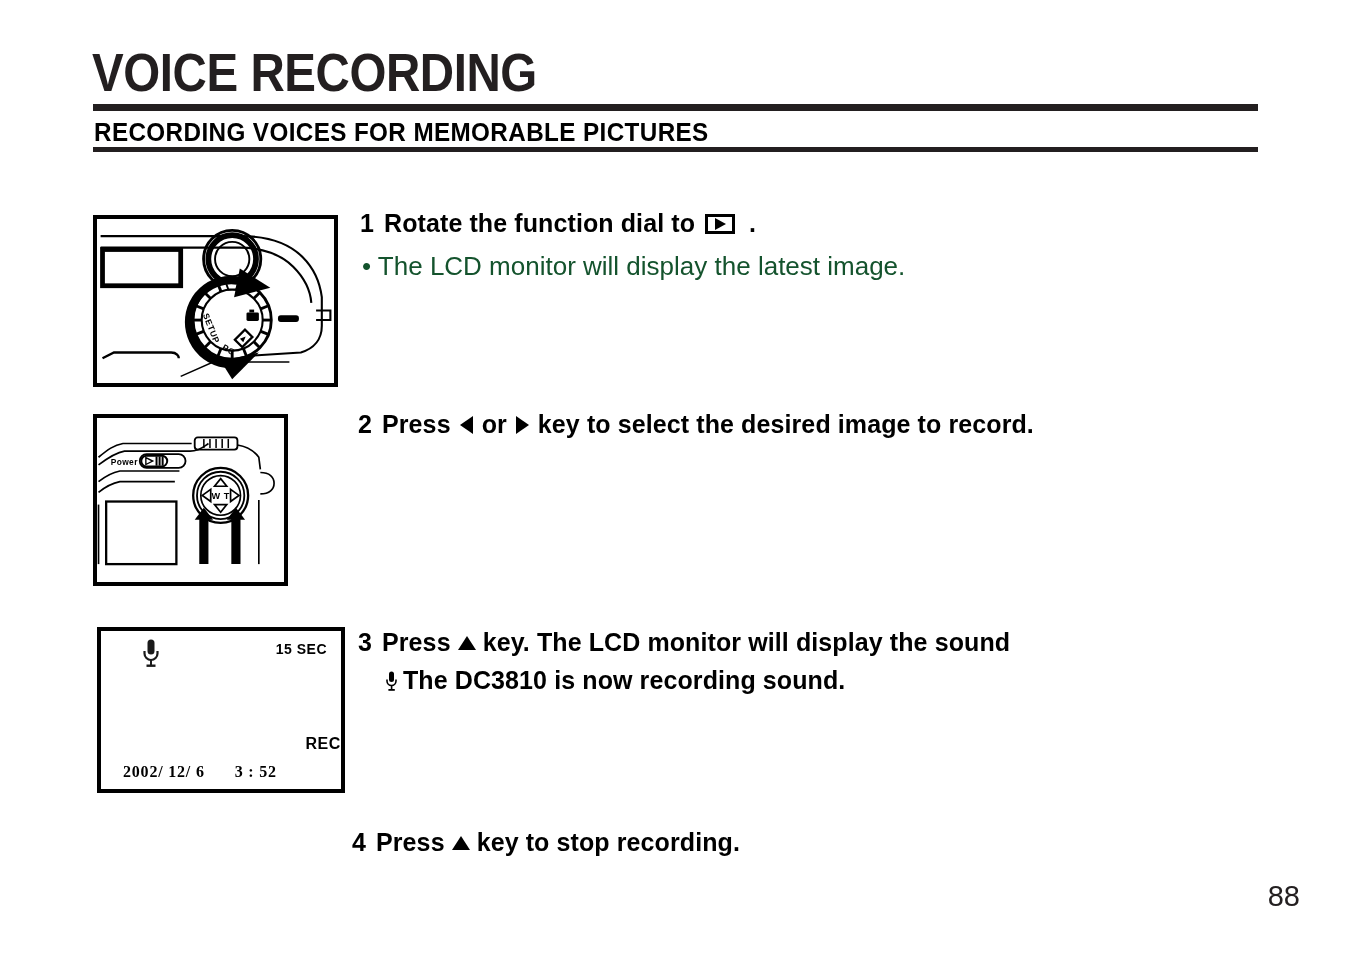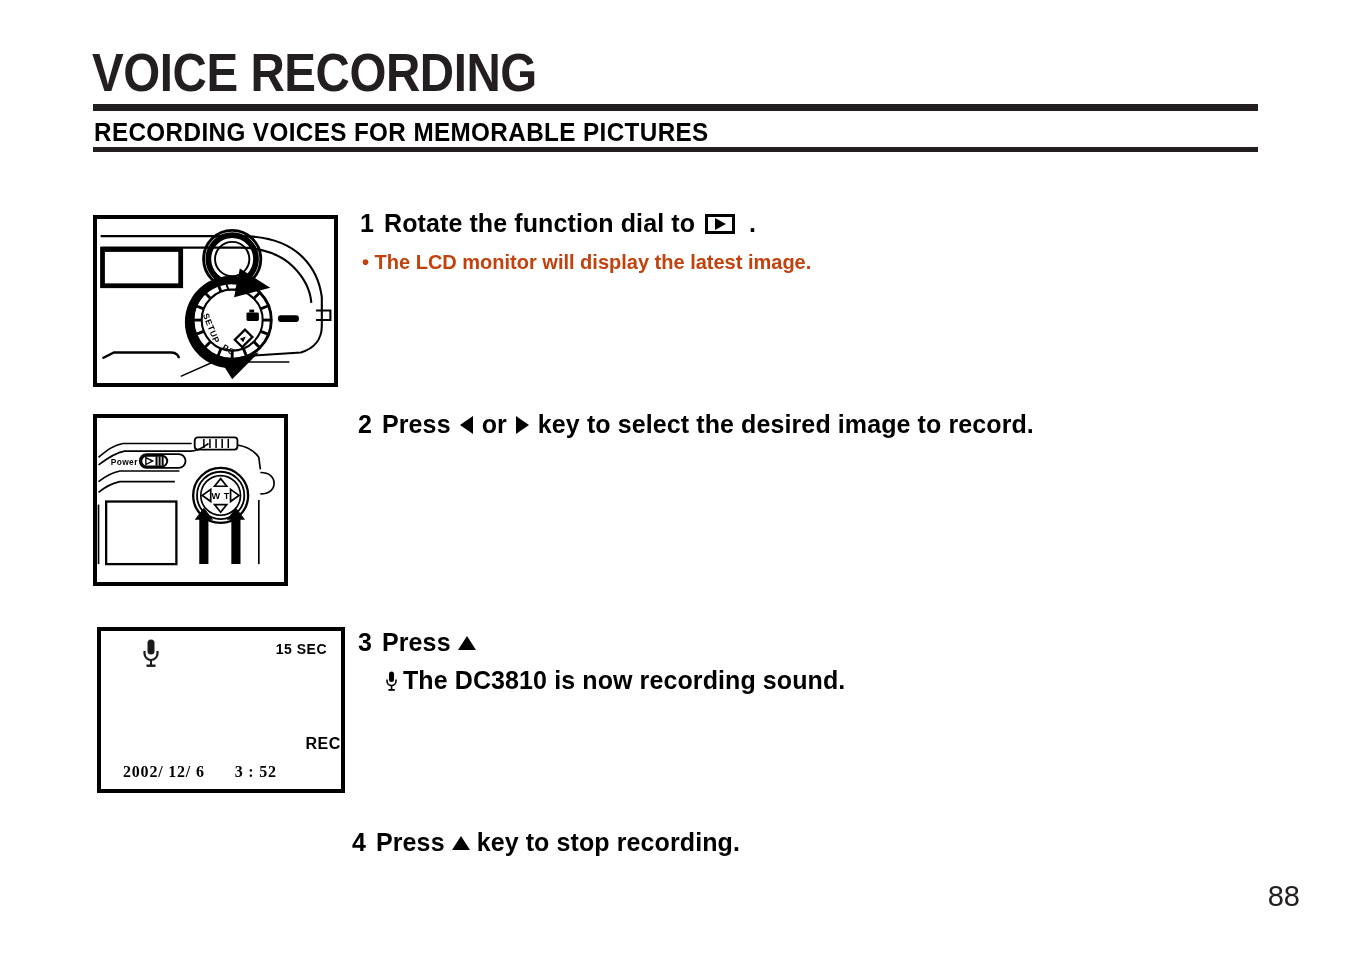--- a/index.html
+++ b/index.html
@@ -126,23 +126,23 @@
     letter-spacing: 0.1px;
     white-space: nowrap;
     display: flex;
     align-items: baseline;
   }
   .step-num {
     font-weight: bold;
     margin-right: 10px;
   }
   .step-body {
-    font-size: 20px;
-    font-weight: bold;
-    color: #c2410c;
+    font-size: 26px;
+    font-weight: normal;
+    color: #14532d;
     white-space: nowrap;
   }
 
   #step1 { left: 360px; top: 209px; }
   #step1 .step-body { margin-top: 13px; margin-left: 2px; }
 
   #step2 { left: 358px; top: 410px; }
   #step3 { left: 358px; top: 628px; }
   #step3 .line2 { margin-top: 9px; margin-left: 24px; }
   #step4 { left: 352px; top: 828px; }
@@ -371,20 +371,21 @@
     <span class="glyph tri-right"></span>
     <span>key to select the desired image to record.</span>
   </div>
 </div>
 
 <div class="step" id="step3">
   <div class="step-head">
     <span class="step-num">3</span>
     <span>Press</span>
     <span class="glyph tri-up"></span>
+    <span>key. The LCD monitor will display the sound</span>
   </div>
   <div class="step-head line2">
     <span class="mic-inline">
       <svg viewBox="0 0 11 21" xmlns="http://www.w3.org/2000/svg">
         <rect x="3" y="0.5" width="5" height="10.5" rx="2.5" fill="#000"></rect>
         <path d="M1 8.5 v1.5 a4.5 4.5 0 0 0 9 0 V8.5" fill="none" stroke="#000" stroke-width="1.6"></path>
         <rect x="4.8" y="14.5" width="1.6" height="3.8" fill="#000"></rect>
         <rect x="2.4" y="18" width="6.4" height="1.8" fill="#000"></rect>
       </svg>
     </span>

